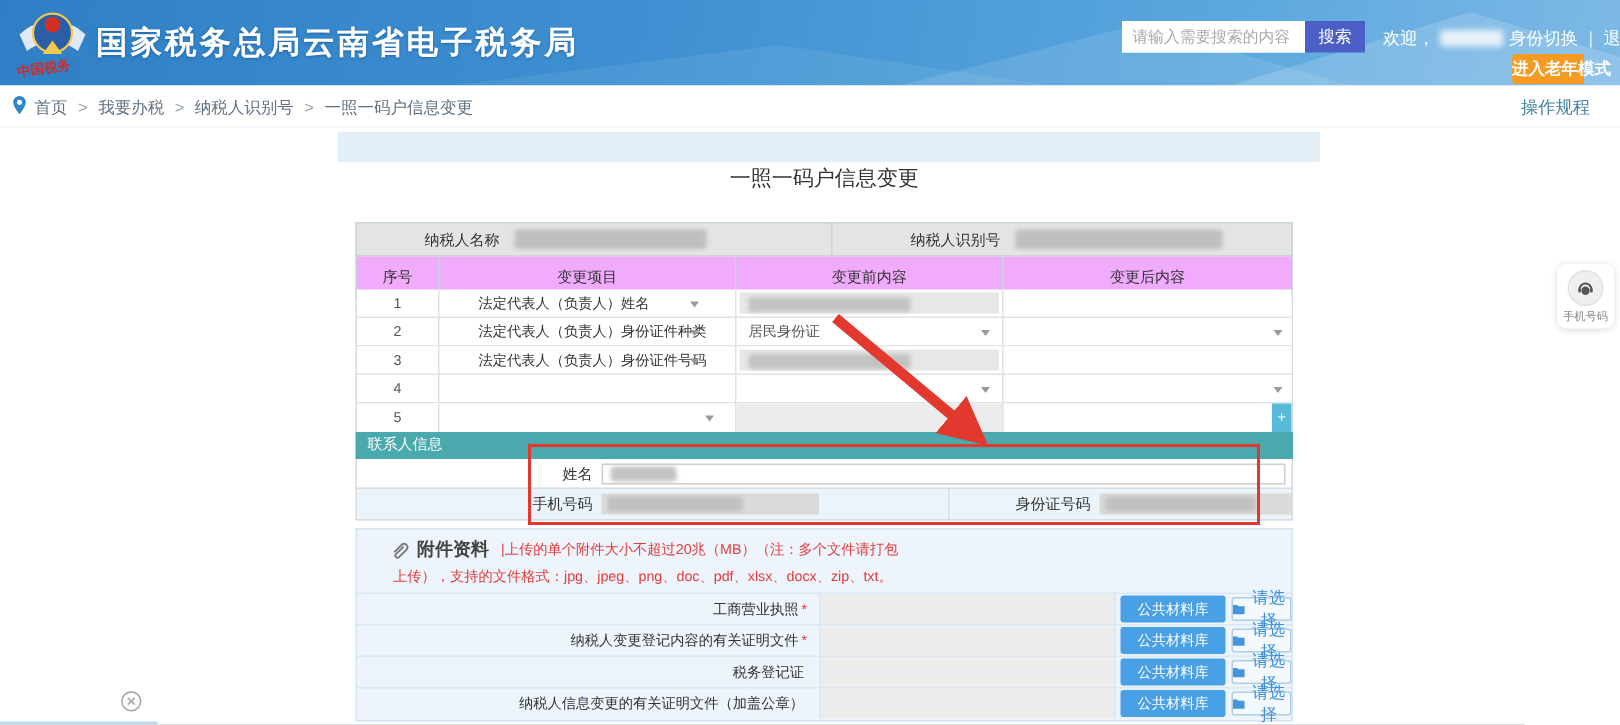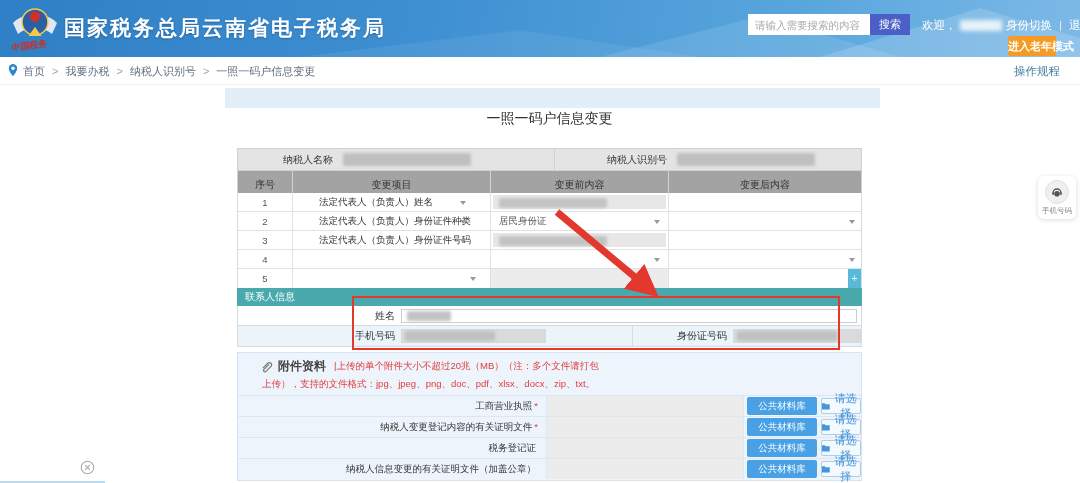--- a/index.html
+++ b/index.html
@@ -45,21 +45,21 @@
 
   .tp-row { position:absolute; left:237px; top:148px; width:625px; height:23px; background:#e4e4e4;
     border:1px solid #c9d3da; display:flex; align-items:center; font-size:10px; color:#333; }
   .tp-cell1 { width:317px; height:100%; display:flex; align-items:center; border-right:1px solid #c9d3da; }
   .tp-cell2 { flex:1; height:100%; display:flex; align-items:center; }
   .tp-label1 { width:95px; text-align:right; }
   .tp-label2 { width:112px; text-align:right; }
   .tp-val1 { width:128px; height:13px; margin-left:10px; }
   .tp-val2 { width:138px; height:13px; margin-left:10px; }
 
-  .thead { position:absolute; left:237px; top:171px; width:625px; height:28px; background:#a3a3a3;
+  .thead { position:absolute; left:237px; top:171px; width:625px; height:28px; background:#f0abfc;
     border:1px solid #c9d3da; border-top:none; display:flex; font-size:10px; color:#333; }
   .thead > div { display:flex; align-items:center; justify-content:center; border-right:1px solid #c9d3da; }
   .thead > div:last-child { border-right:none; }
   .c-no { width:55px; } .c-item { width:198px; } .c-before { width:178px; } .c-after { flex:1; }
 
   .tbody { position:absolute; left:237px; top:193px; width:625px; border:1px solid #d4dbe1; border-top:none; }
   .trow { display:flex; height:19px; background:#fff; border-bottom:1px solid #dde3e8; font-size:9.5px; color:#333; }
   .trow:last-child { border-bottom:none; }
   .trow > div { position:relative; border-right:1px solid #dde3e8; display:flex; align-items:center; }
   .trow > div:last-child { border-right:none; }

